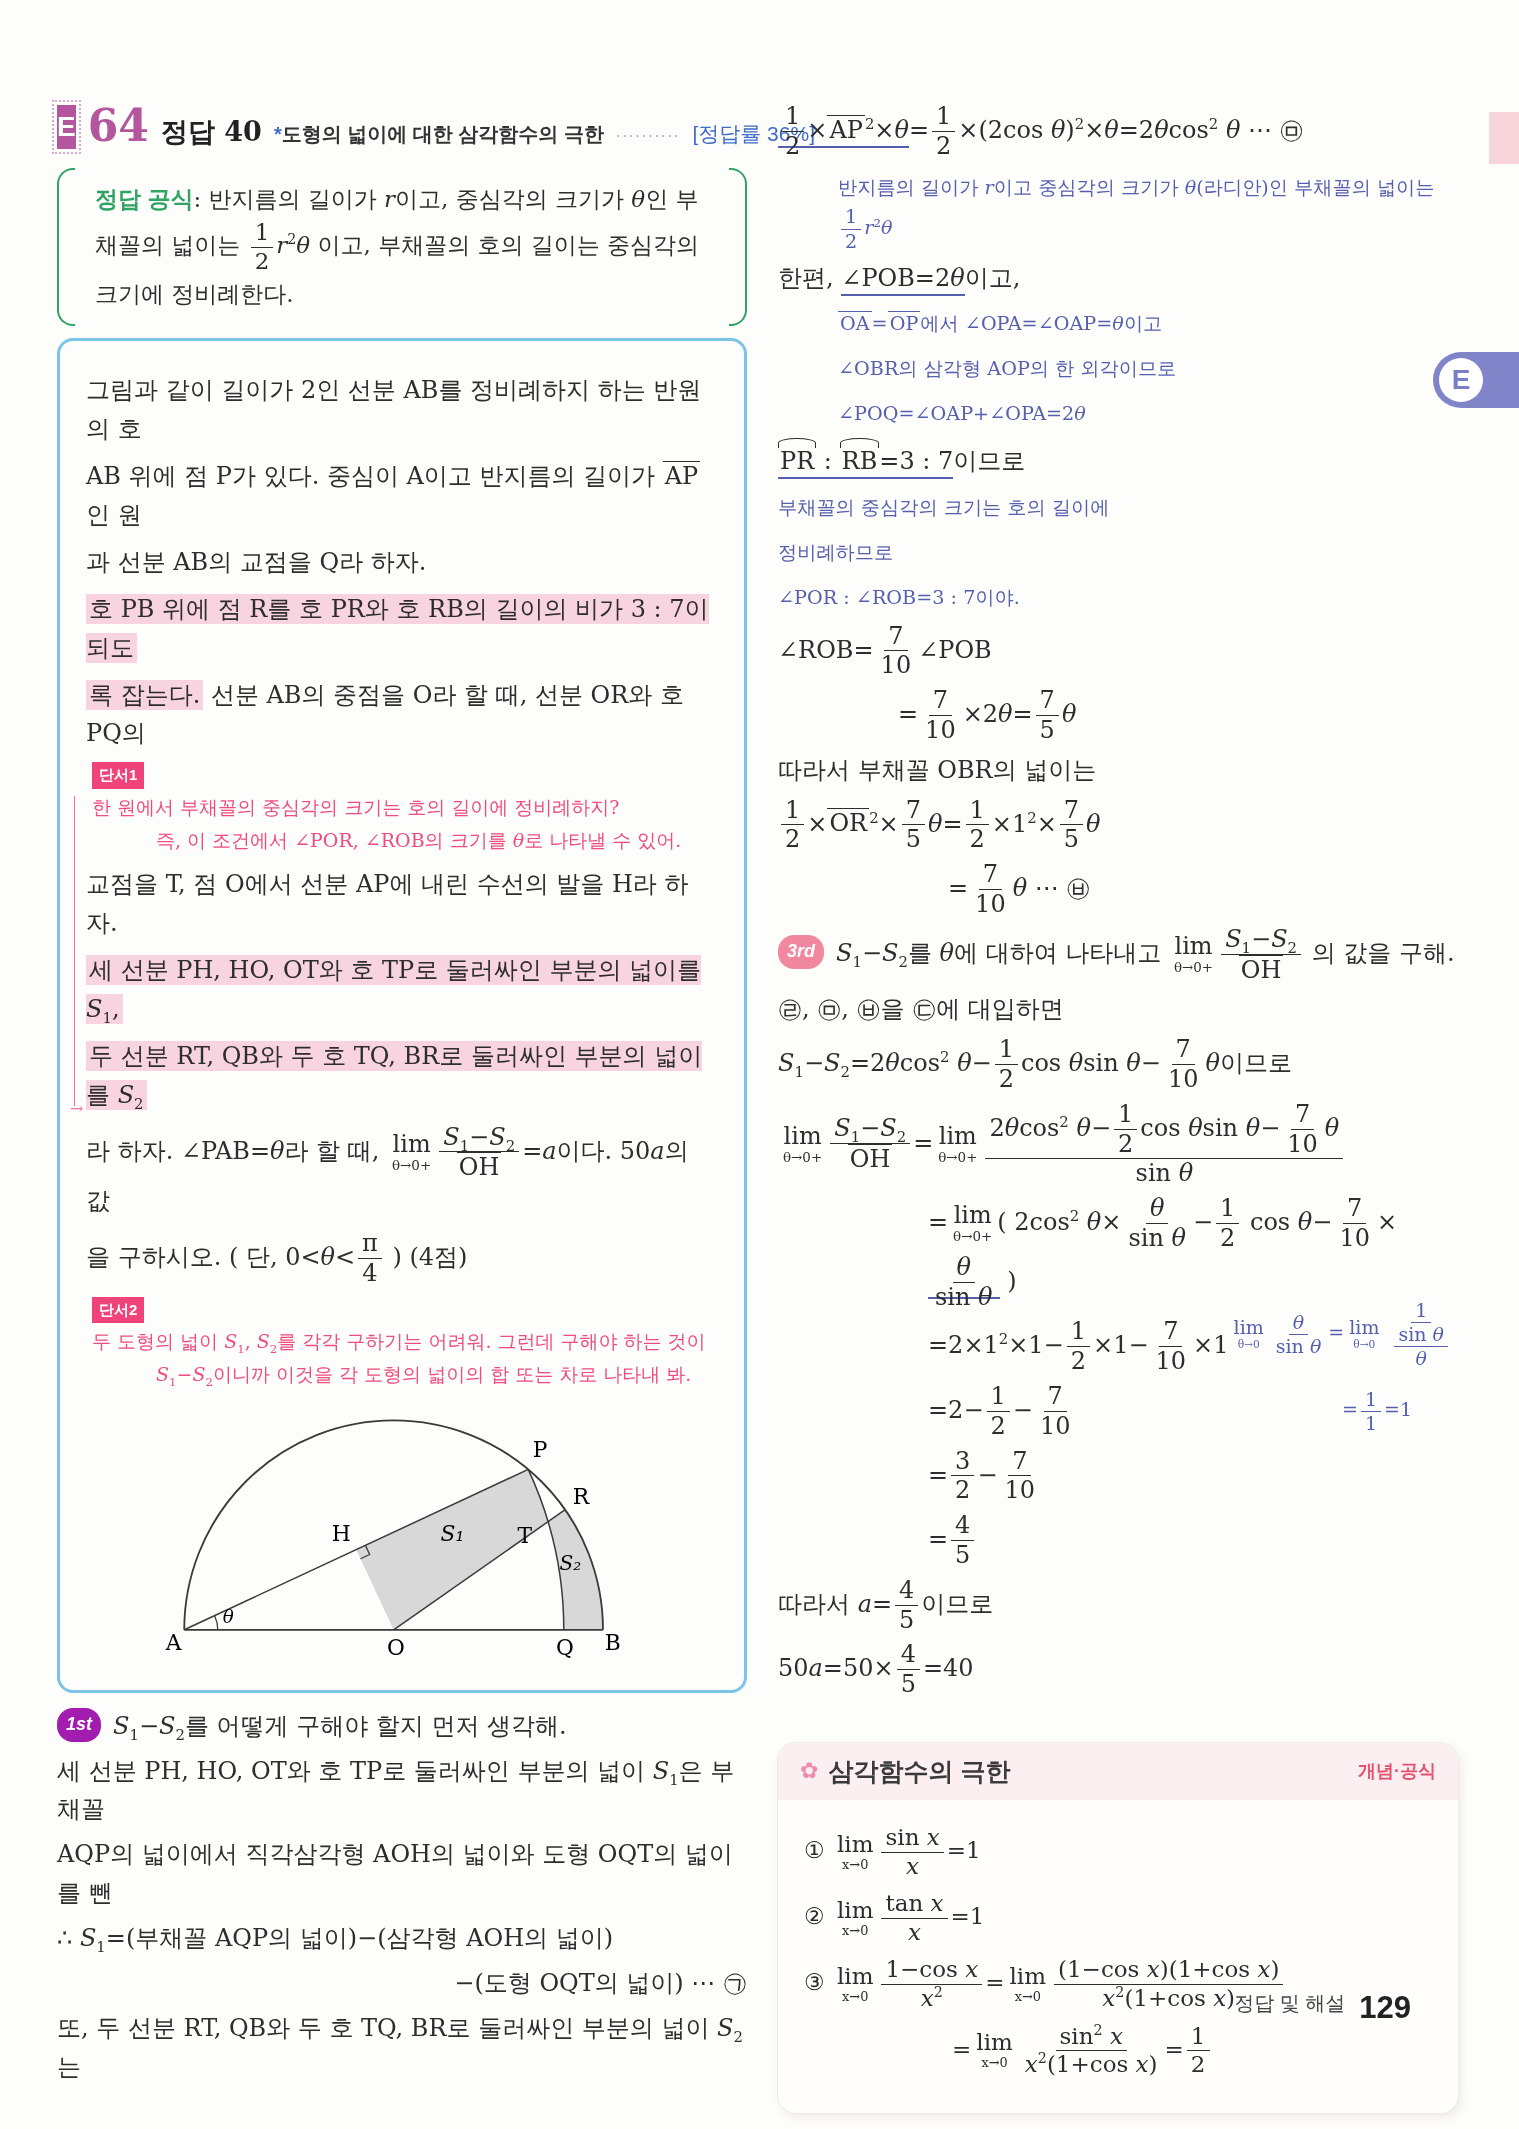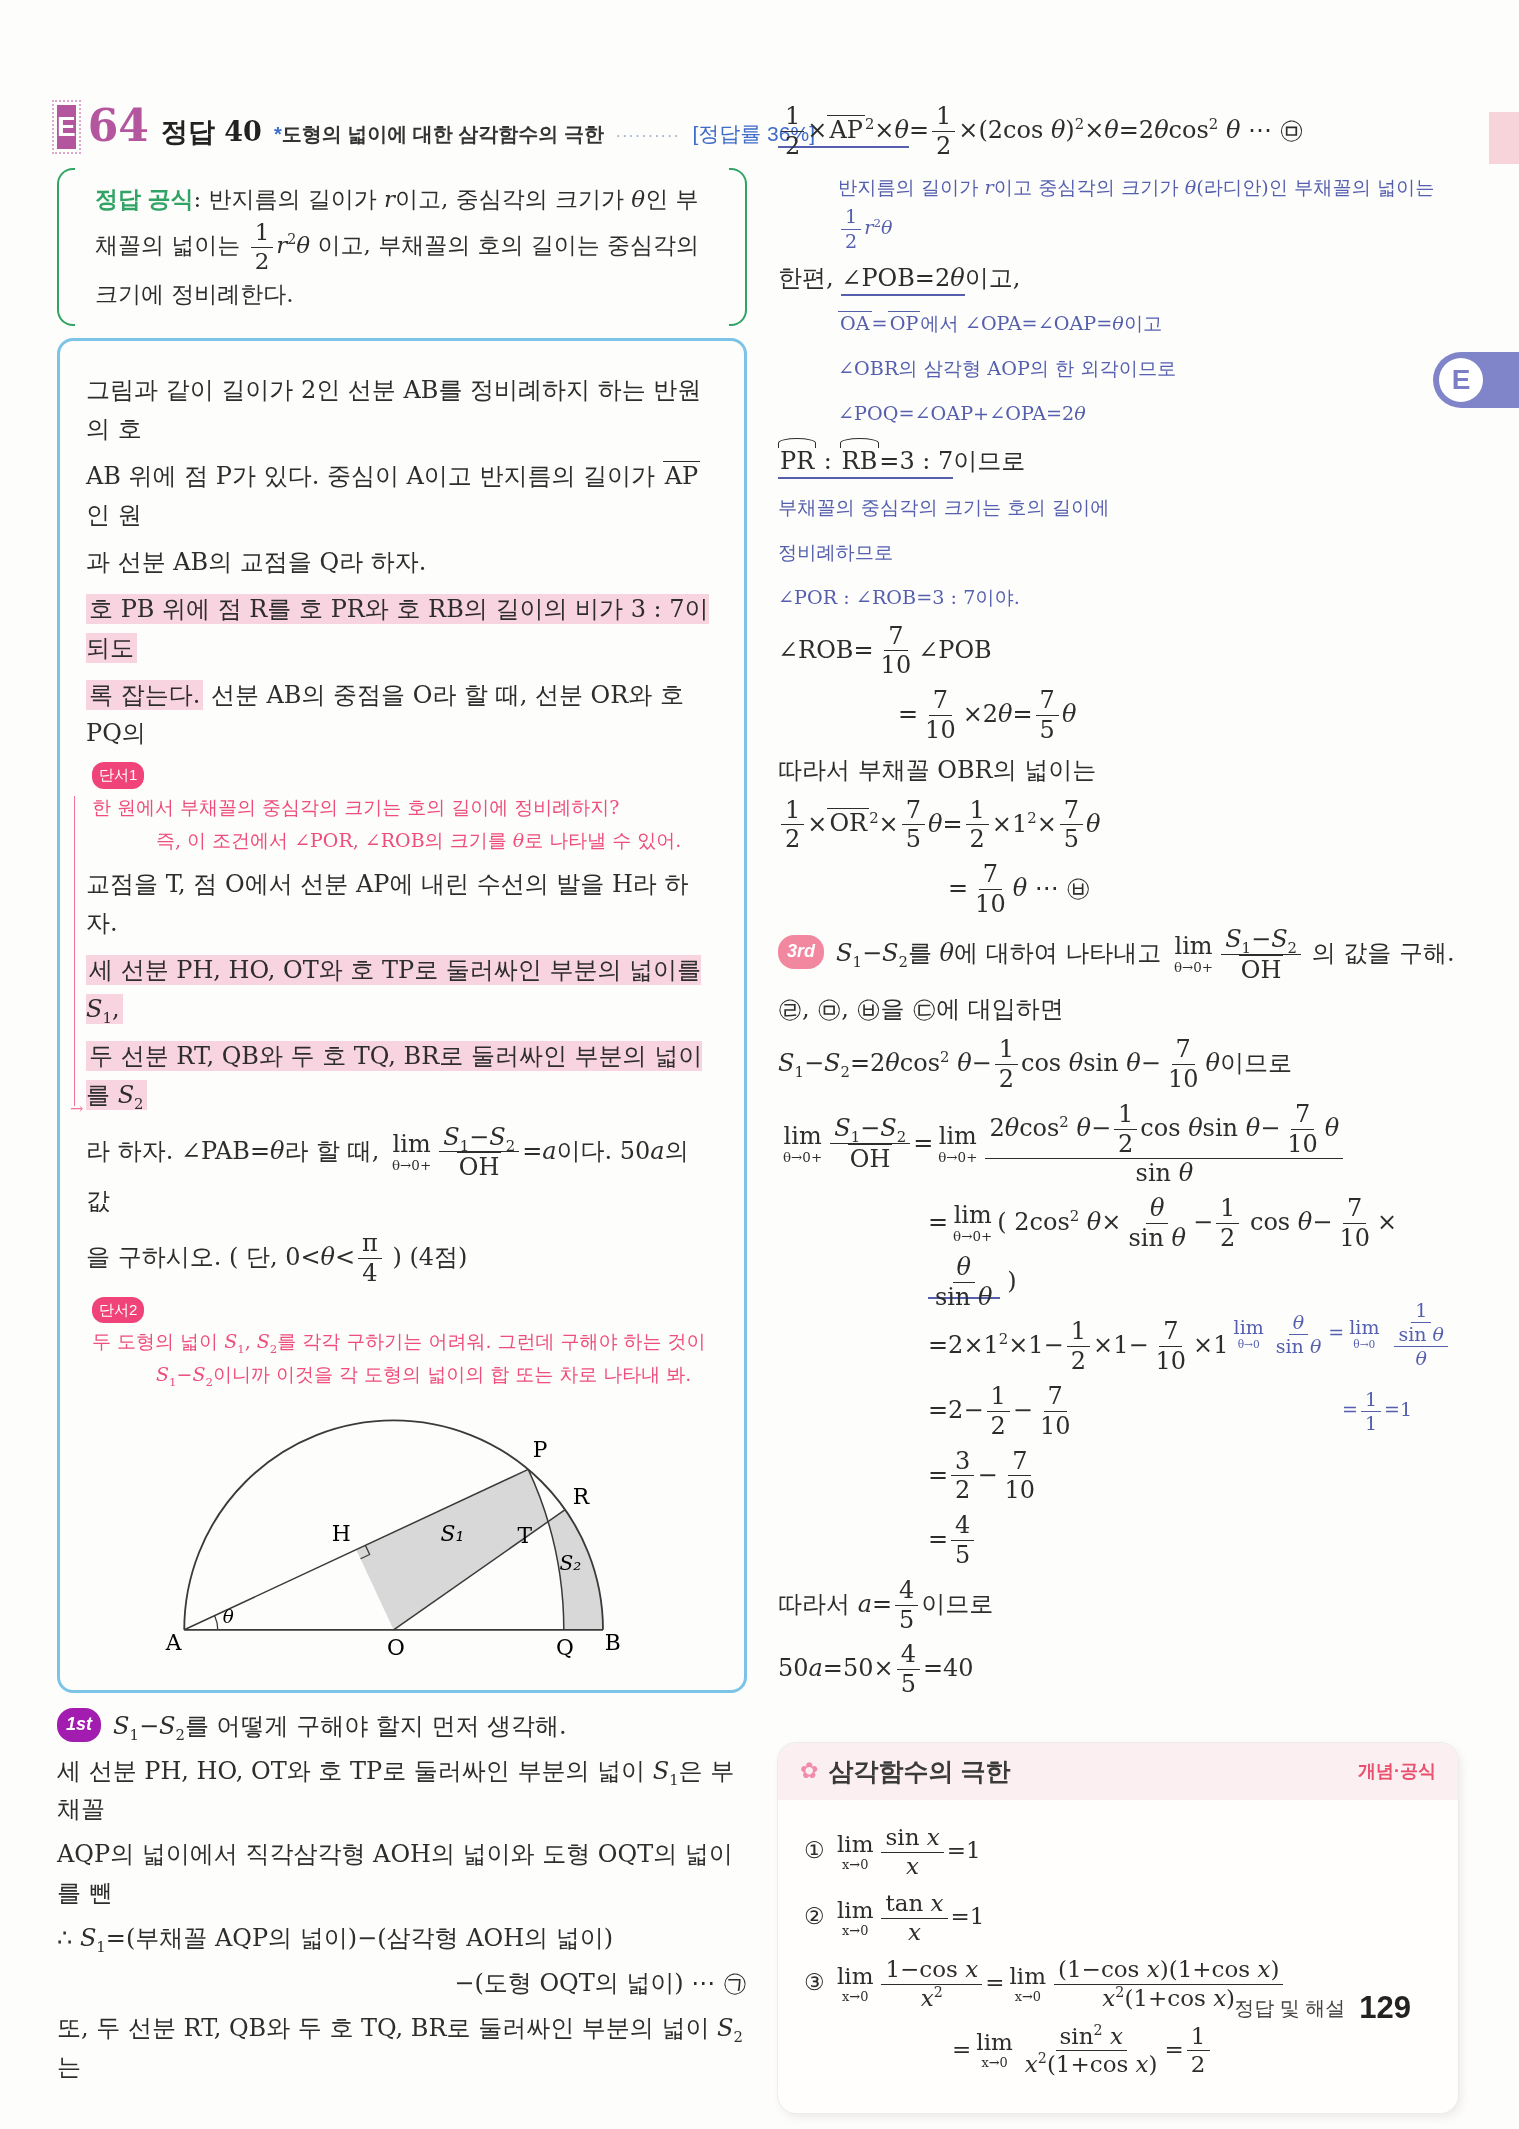--- a/index.html
+++ b/index.html
@@ -61,22 +61,22 @@
   .ansbox::before{left:0;border-right:none;border-radius:16px 0 0 16px}
   .ansbox::after{right:0;border-left:none;border-radius:0 16px 16px 0}
   .ansbox .lbl{color:#31a465;font-weight:bold;font-family:"Liberation Sans",sans-serif}
 
   
   .prob{border:3px solid #7cc3e8;border-radius:16px;padding:22px 26px 10px;margin-top:10px;position:relative}
   .prob .mline{margin:8px 0}
   .clue{margin:2px 0 2px 6px;font-size:19px;color:#ee4d7e;line-height:1.5}
   .clue .mline{font-size:19px;margin:2px 0;color:#ee4d7e}
   .clue-ind{padding-left:64px}
-  .tagchip{display:inline-block;background:#f0437a;color:#fff;font-size:15px;font-weight:normal;
-     padding:2px 7px;border-radius:12px;margin-right:8px;vertical-align:2px;
+  .tagchip{display:inline-block;background:#f0437a;color:#fff;font-size:15px;font-weight:bold;
+     padding:2px 7px;border-radius:0;margin-right:8px;vertical-align:2px;
      font-family:"Liberation Sans",sans-serif}
   .redline{position:absolute;left:14px;top:455px;height:310px;border-left:1.6px solid #f2739c}
   .redline::after{content:"→";position:absolute;left:-5px;bottom:-12px;color:#f2739c;font-size:16px}
 
   
   .tag{display:inline-block;color:#fff;font-weight:bold;font-style:italic;font-size:18px;
      padding:2px 9px 3px;border-radius:16px;margin-right:12px;vertical-align:4px;
      font-family:"Liberation Sans",sans-serif}
   .t1{background:#a21caf}.t3{background:#f287a0}
 
@@ -95,21 +95,21 @@
   .figwrap{text-align:center;margin:10px 0 6px}
   svg text{font-family:"DejaVu Serif","Liberation Serif",serif}
 
   
   .side-tab{position:absolute;right:0;top:352px;width:86px;height:56px;background:#8084c8;
      border-radius:28px 0 0 28px;display:flex;align-items:center;padding-left:6px}
   .side-tab .circ{width:44px;height:44px;background:#fff;border-radius:50%;display:flex;
      align-items:center;justify-content:center;color:#7a7ec6;font-size:28px;font-weight:bold;
      font-family:"Liberation Sans",sans-serif}
   .corner-pink{position:absolute;right:0;top:112px;width:30px;height:52px;background:#f3c6cf;opacity:.75}
-  .footer{position:absolute;top:1990px;right:108px;display:flex;align-items:center;gap:14px;
+  .footer{position:absolute;top:1990px;right:108px;display:flex;align-items:flex-start;gap:14px;
      font-family:"Liberation Sans",sans-serif}
   .footer .flbl{font-size:20px;color:#444}
   .footer .fpg{font-size:31px;font-weight:bold;color:#222}
 </style>
 </head>
 <body>
 
 <div class="col-left">
 
   <div class="hdr">

